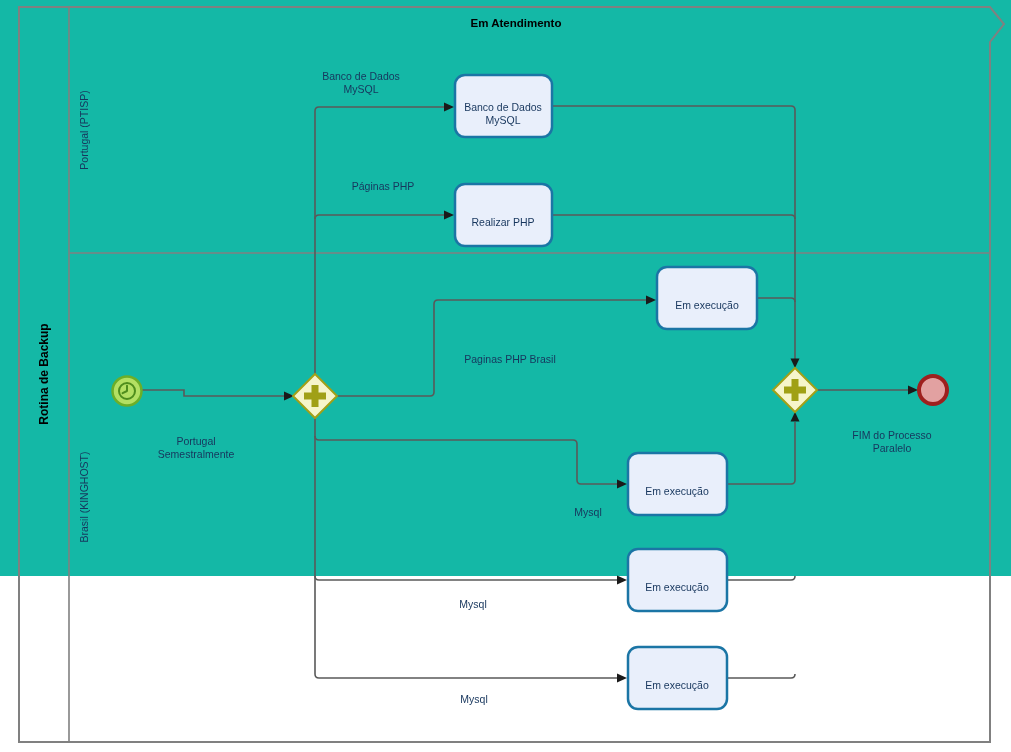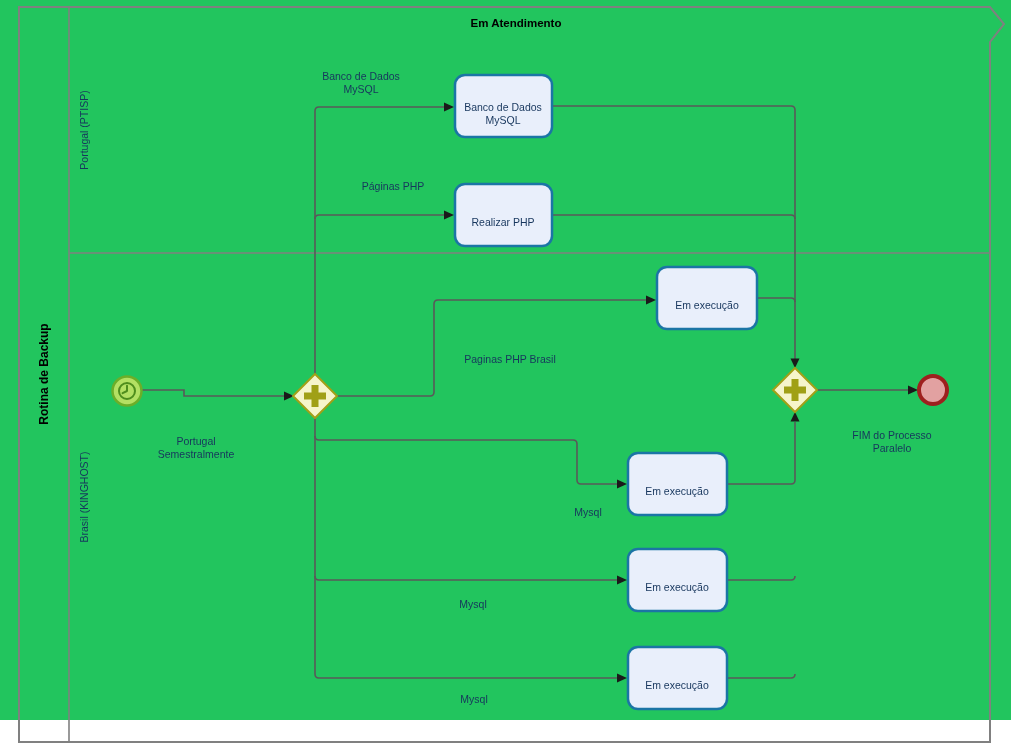--- a/index.html
+++ b/index.html
@@ -1,17 +1,17 @@
 <!DOCTYPE html>
 <html style="--frame: #808080; --connector: #595959; --arrow: #1a1a1a; --task_fill: #e9effb; --task_border: #1b75a5; --gateway_fill: #f6f5cb; --gateway_border: #a2a018; --gateway_plus: #a0a016; --start_fill: #b3e063; --start_border: #6cae29; --start_icon: #4e8d1d; --end_fill: #e2a1a1; --end_border: #9e201e; --label_text: #17365d;"><head>
 <meta charset="utf-8">
 <style>
   html,body{margin:0;padding:0;background:#ffffff;}
   body{width:1011px;height:752px;font-family:"Liberation Sans",sans-serif;overflow:hidden;}
-  #canvas{position:relative;width:1011px;height:720px;background:#22c55e;}
+  #canvas{position:relative;width:1011px;height:576px;background:#14b8a6;}
   svg{position:absolute;left:0;top:0;}
 
   
   .frame{fill:none;stroke:var(--frame,#808080);stroke-width:2;}
   .lane-line{stroke:var(--frame,#808080);stroke-width:1.6;fill:none;}
   .connector{fill:none;stroke:var(--connector,#595959);stroke-width:1.6;}
   .arrowhead{fill:var(--arrow,#1a1a1a);stroke:none;}
   .task-shape{fill:var(--task_fill,#e9effb);stroke:var(--task_border,#1b75a5);stroke-width:2.5;}
   .gateway-shape{fill:var(--gateway_fill,#f6f5cb);stroke:var(--gateway_border,#a2a018);stroke-width:2;}
   .gateway-plus{stroke:var(--gateway_plus,#a0a016);stroke-width:7;fill:none;}
@@ -106,18 +106,18 @@
   <div class="plabel" style="left:677px;top:580px;">Em execução</div>
   <div class="plabel" style="left:677px;top:678px;">Em execução</div>
 
   <div class="plabel" style="left:196px;top:440px;">Portugal
 Semestralmente</div>
   <div class="plabel" style="left:892px;top:434px;">FIM do Processo
 Paralelo</div>
 
   <div class="plabel" style="left:361px;top:75px;">Banco de Dados
 MySQL</div>
-  <div class="plabel" style="left:393px;top:179px;">Páginas PHP</div>
+  <div class="plabel" style="left:383px;top:179px;">Páginas PHP</div>
   <div class="plabel" style="left:510px;top:352px;">Paginas PHP Brasil</div>
   <div class="plabel" style="left:588px;top:505px;">Mysql</div>
   <div class="plabel" style="left:473px;top:597px;">Mysql</div>
   <div class="plabel" style="left:474px;top:692px;">Mysql</div>
 </div>
 
 </body></html>

